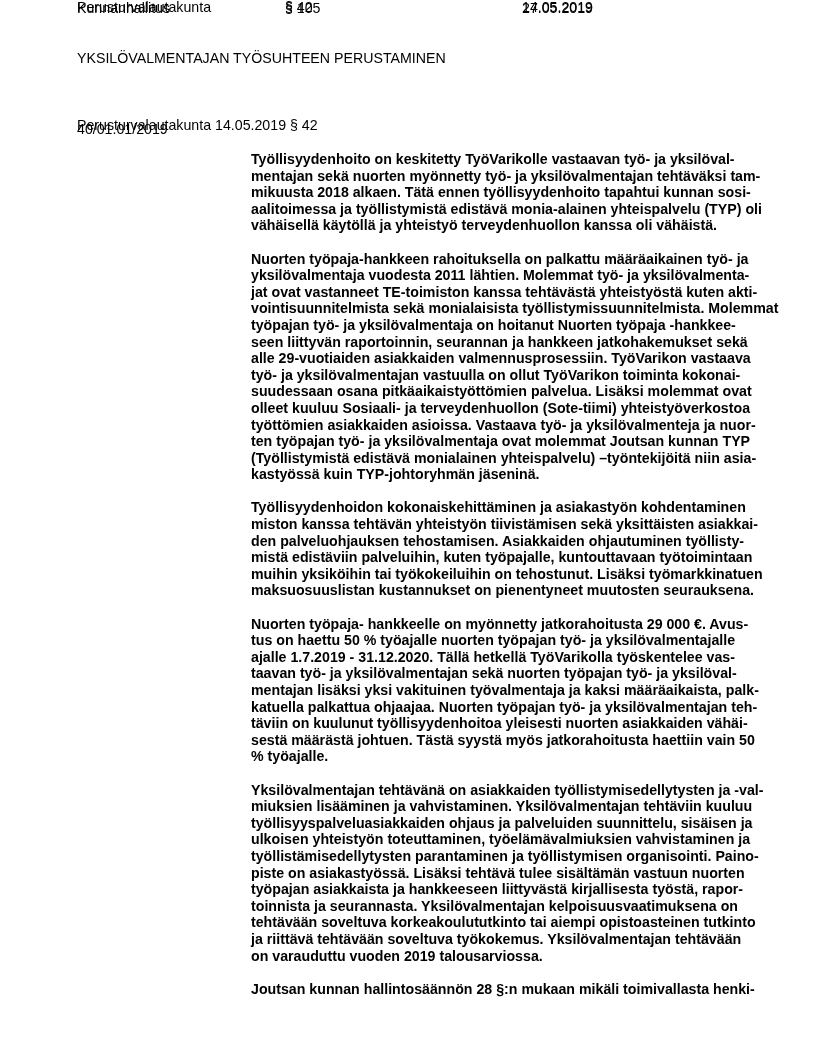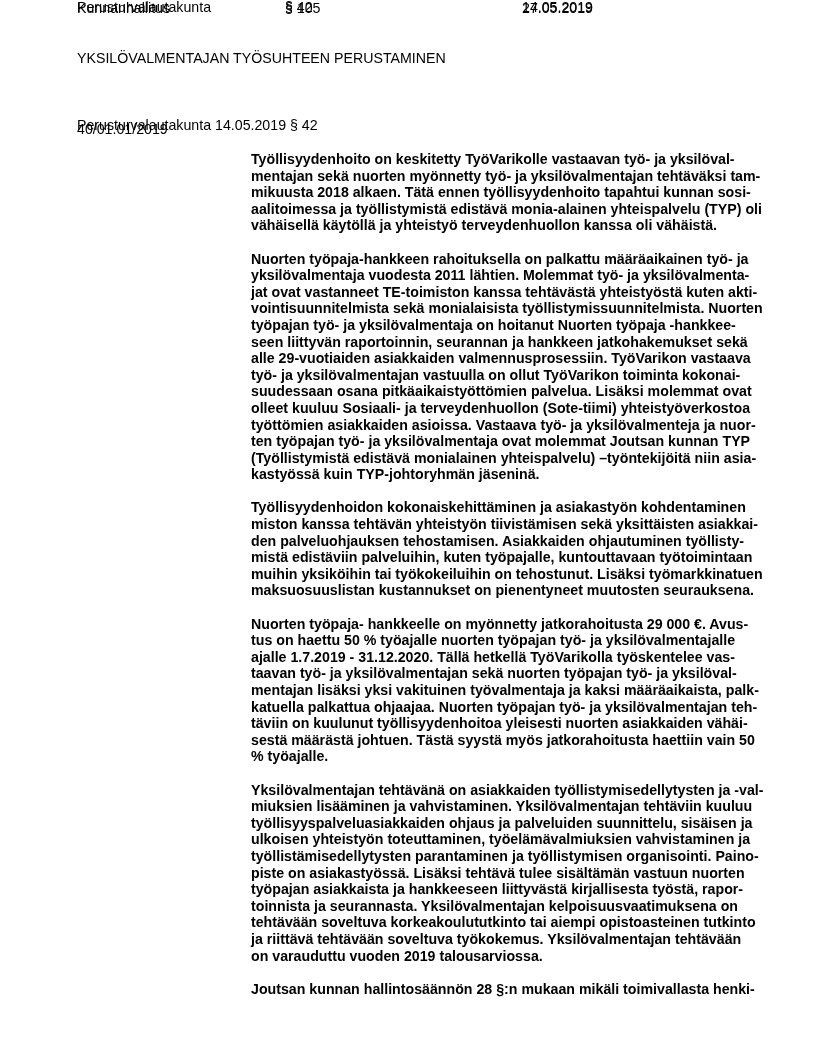--- a/index.html
+++ b/index.html
@@ -39,21 +39,21 @@
     <span class="l">Työllisyydenhoito on keskitetty TyöVarikolle vastaavan työ- ja yksilöval-</span>
     <span class="l">mentajan sekä nuorten myönnetty työ- ja yksilövalmentajan tehtäväksi tam-</span>
     <span class="l">mikuusta 2018 alkaen. Tätä ennen työllisyydenhoito tapahtui kunnan sosi-</span>
     <span class="l">aalitoimessa ja työllistymistä edistävä monia-alainen yhteispalvelu (TYP) oli</span>
     <span class="l">vähäisellä käytöllä ja yhteistyö terveydenhuollon kanssa oli vähäistä.</span>
   </p>
   <p>
     <span class="l">Nuorten työpaja-hankkeen rahoituksella on palkattu määräaikainen työ- ja</span>
     <span class="l">yksilövalmentaja vuodesta 2011 lähtien. Molemmat työ- ja yksilövalmenta-</span>
     <span class="l">jat ovat vastanneet TE-toimiston kanssa tehtävästä yhteistyöstä kuten akti-</span>
-    <span class="l">vointisuunnitelmista sekä monialaisista työllistymissuunnitelmista. Nuorten</span>
+    <span class="l">vointisuunnitelmista sekä monialaisista työllistymissuunnitelmista. Molemmat</span>
     <span class="l">työpajan työ- ja yksilövalmentaja on hoitanut Nuorten työpaja -hankkee-</span>
     <span class="l">seen liittyvän raportoinnin, seurannan ja hankkeen jatkohakemukset sekä</span>
     <span class="l">alle 29-vuotiaiden asiakkaiden valmennusprosessiin. TyöVarikon vastaava</span>
     <span class="l">työ- ja yksilövalmentajan vastuulla on ollut TyöVarikon toiminta kokonai-</span>
     <span class="l">suudessaan osana pitkäaikaistyöttömien palvelua. Lisäksi molemmat ovat</span>
     <span class="l">olleet kuuluu Sosiaali- ja terveydenhuollon (Sote-tiimi) yhteistyöverkostoa</span>
     <span class="l">työttömien asiakkaiden asioissa. Vastaava työ- ja yksilövalmenteja ja nuor-</span>
     <span class="l">ten työpajan työ- ja yksilövalmentaja ovat molemmat Joutsan kunnan TYP</span>
     <span class="l">(Työllistymistä edistävä monialainen yhteispalvelu) –työntekijöitä niin asia-</span>
     <span class="l">kastyössä kuin TYP-johtoryhmän jäseninä.</span>

